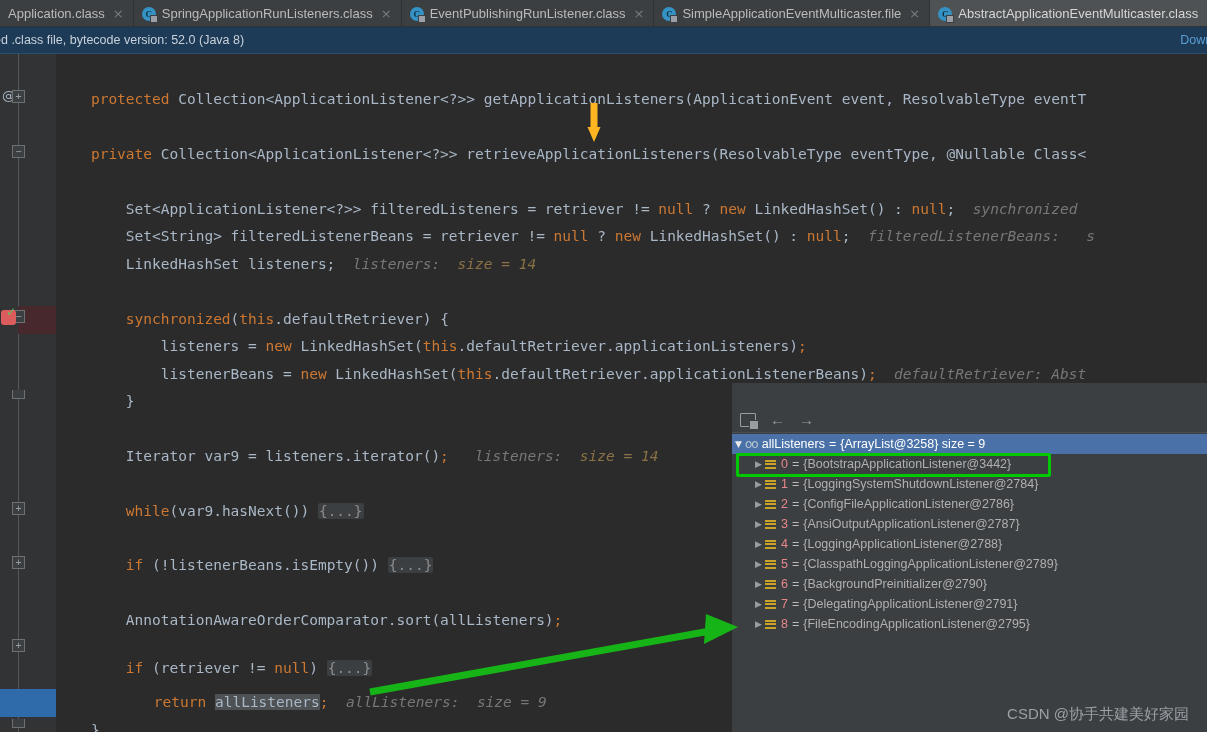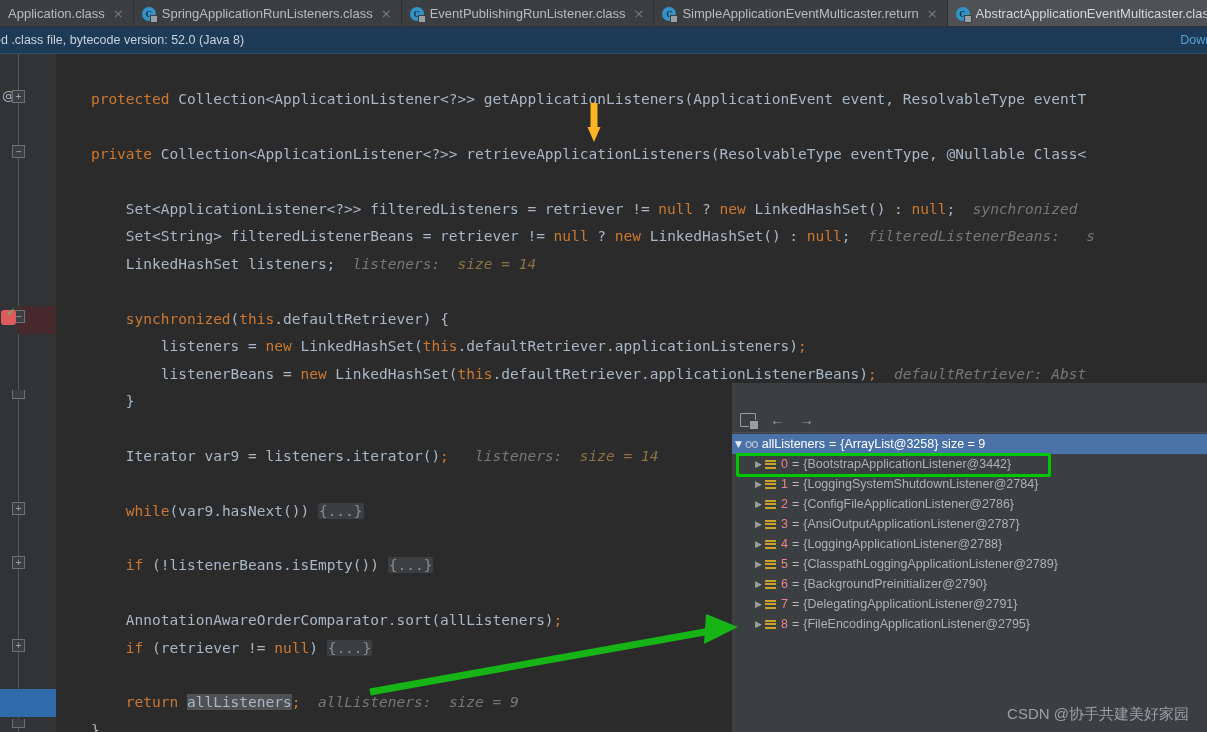--- a/index.html
+++ b/index.html
@@ -219,21 +219,21 @@
         <span class="tab-label">SpringApplicationRunListeners.class</span>
         <span class="tab-close">×</span>
       </div>
       <div class="tab">
         <span class="tab-icon">C</span>
         <span class="tab-label">EventPublishingRunListener.class</span>
         <span class="tab-close">×</span>
       </div>
       <div class="tab">
         <span class="tab-icon">C</span>
-        <span class="tab-label">SimpleApplicationEventMulticaster.return</span>
+        <span class="tab-label">SimpleApplicationEventMulticaster.file</span>
         <span class="tab-close">×</span>
       </div>
       <div class="tab active">
         <span class="tab-icon">C</span>
         <span class="tab-label">AbstractApplicationEventMulticaster.class</span>
       </div>
     </div>
 
   <div class="notifbar">
     <span class="notif-text">ed .class file, bytecode version: 52.0 (Java 8)</span>
@@ -269,22 +269,22 @@
         <div class="line" style="top: 169px;"><span class="txt">        Set&lt;String&gt; filteredListenerBeans = retriever != </span><span class="kw">null</span><span class="txt"> ? </span><span class="kw">new</span><span class="txt"> LinkedHashSet() : </span><span class="kw">null</span><span class="txt">;  </span><span class="hint">filteredListenerBeans:   s</span></div>
         <div class="line" style="top: 197px;"><span class="txt">        LinkedHashSet listeners;  </span><span class="hint">listeners:  </span><span class="hintv">size = 14</span></div>
         <div class="line" style="top: 252px;"><span class="txt">        </span><span class="kw">synchronized</span><span class="txt">(</span><span class="kw">this</span><span class="txt">.defaultRetriever) {</span></div>
         <div class="line" style="top: 279px;"><span class="txt">            listeners = </span><span class="kw">new</span><span class="txt"> LinkedHashSet(</span><span class="kw">this</span><span class="txt">.defaultRetriever.applicationListeners)</span><span class="kw">;</span></div>
         <div class="line" style="top: 307px;"><span class="txt">            listenerBeans = </span><span class="kw">new</span><span class="txt"> LinkedHashSet(</span><span class="kw">this</span><span class="txt">.defaultRetriever.applicationListenerBeans)</span><span class="kw">;  </span><span class="hint">defaultRetriever: Abst</span></div>
         <div class="line" style="top: 334px;"><span class="txt">        }</span></div>
         <div class="line" style="top: 389px;"><span class="txt">        Iterator var9 = listeners.iterator()</span><span class="kw">;</span><span class="txt">   </span><span class="hint">listeners:  </span><span class="hintv">size = 14</span></div>
         <div class="line" style="top: 444px;"><span class="txt">        </span><span class="kw">while</span><span class="txt">(var9.hasNext()) </span><span class="fold-ph">{...}</span></div>
         <div class="line" style="top: 498px;"><span class="txt">        </span><span class="kw">if</span><span class="txt"> (!listenerBeans.isEmpty()) </span><span class="fold-ph">{...}</span></div>
         <div class="line" style="top: 553px;"><span class="txt">        AnnotationAwareOrderComparator.sort(allListeners)</span><span class="kw">;</span></div>
-        <div class="line" style="top: 581px;"><span class="txt">        </span><span class="kw">if</span><span class="txt"> (retriever != </span><span class="kw">null</span><span class="txt">) </span><span class="fold-ph">{...}</span></div>
-        <div class="line" style="top: 635px;"><span class="txt">        </span><span class="kw">return</span><span class="txt"> </span><span class="sel-word">allListeners</span><span class="kw">;</span><span class="txt">  </span><span class="hint">allListeners:  </span><span class="hint">size = 9</span></div>
+        <div class="line" style="top: 601px;"><span class="txt">        </span><span class="kw">if</span><span class="txt"> (retriever != </span><span class="kw">null</span><span class="txt">) </span><span class="fold-ph">{...}</span></div>
+        <div class="line" style="top: 635px; padding-left: 28px;"><span class="txt">        </span><span class="kw">return</span><span class="txt"> </span><span class="sel-word">allListeners</span><span class="kw">;</span><span class="txt">  </span><span class="hint">allListeners:  </span><span class="hint">size = 9</span></div>
         <div class="line" style="top: 663px;"><span class="txt">    }</span></div>
       </div>
   </div>
 
   <div class="debug-panel">
     <div class="debug-toolbar">
       <span class="dbg-icon inspect"></span>
       <span class="dbg-icon">←</span>
       <span class="dbg-icon">→</span>
     </div>

